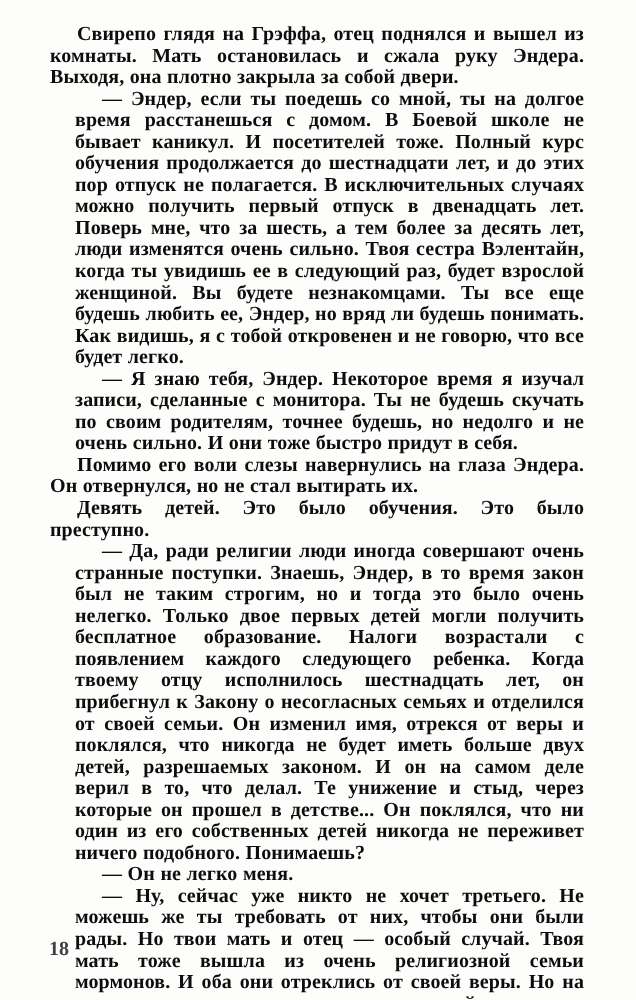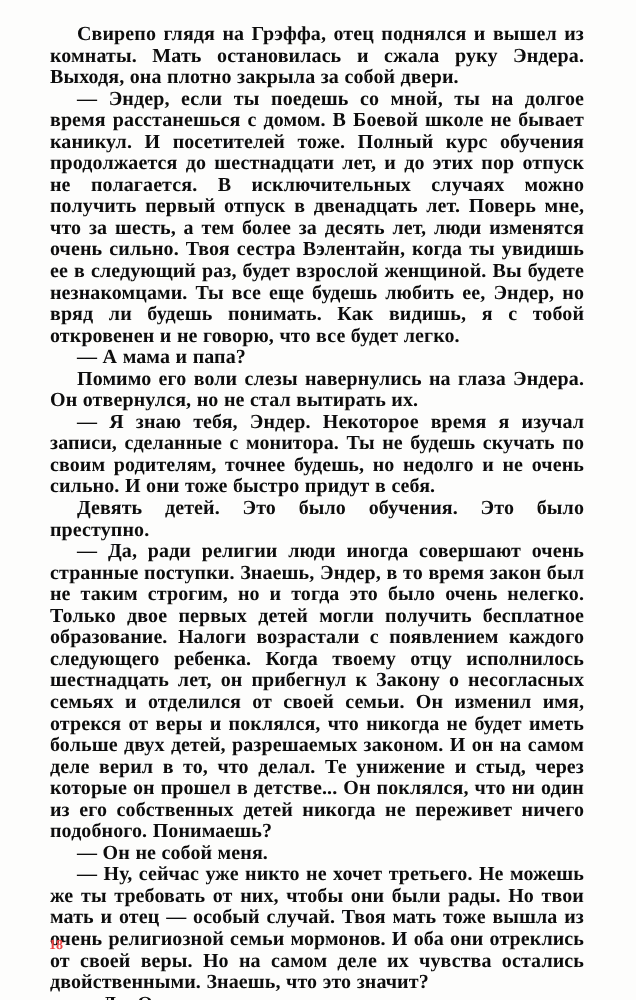--- a/index.html
+++ b/index.html
@@ -33,48 +33,48 @@
     color: #0d0d0d;
     letter-spacing: 0.1px;
     word-spacing: 0.4px;
     -webkit-font-smoothing: none;
   }
   .para.indent {
     text-indent: 27px;
   }
   .para.dialogue {
     text-indent: 27px;
+    margin-left: 25px;
   }
   .page-number {
     position: absolute;
     left: 49px;
     top: 938px;
-    font-size: 14px;
+    font-size: 20px;
     font-weight: bold;
-    color: #ef4444;
+    color: #404040;
     font-family: "Liberation Serif", "DejaVu Serif", serif;
   }
   
   .para, .page-number {
     text-rendering: geometricPrecision;
   }
 </style>
 </head>
 <body>
 
 <div class="page">
 
   <div class="text-block">
     <p class="para indent">Свирепо глядя на Грэффа, отец поднялся и вышел из комнаты. Мать остановилась и сжала руку Эндера. Выходя, она плотно закрыла за собой двери.</p>
     <p class="para dialogue">— Эндер, если ты поедешь со мной, ты на долгое время расстанешься с домом. В Боевой школе не бывает каникул. И посетителей тоже. Полный курс обучения продолжается до шестнадцати лет, и до этих пор отпуск не полагается. В исключительных случаях можно получить первый отпуск в двенадцать лет. Поверь мне, что за шесть, а тем более за десять лет, люди изменятся очень сильно. Твоя сестра Вэлентайн, когда ты увидишь ее в следующий раз, будет взрослой женщиной. Вы будете незнакомцами. Ты все еще будешь любить ее, Эндер, но вряд ли будешь понимать. Как видишь, я с тобой откровенен и не говорю, что все будет легко.</p>
-    <p class="para dialogue">— А мама и папа?</p>
+    <p class="para dialogue">— Я знаю тебя, Эндер. Некоторое время я изучал записи, сделанные с монитора. Ты не будешь скучать по своим родителям, точнее будешь, но недолго и не очень сильно. И они тоже быстро придут в себя.</p>
     <p class="para indent">Помимо его воли слезы навернулись на глаза Эндера. Он отвернулся, но не стал вытирать их.</p>
-    <p class="para dialogue">— Я знаю тебя, Эндер. Некоторое время я изучал записи, сделанные с монитора. Ты не будешь скучать по своим родителям, точнее будешь, но недолго и не очень сильно. И они тоже быстро придут в себя.</p>
     <p class="para indent">Девять детей. Это было обучения. Это было преступно.</p>
     <p class="para dialogue">— Да, ради религии люди иногда совершают очень стран­ные поступки. Знаешь, Эндер, в то время закон был не таким строгим, но и тогда это было очень нелегко. Только двое первых детей могли получить бесплатное образование. Налоги возрастали с появлением каждого следующего ребенка. Когда твоему отцу исполнилось шестнадцать лет, он прибегнул к Закону о несогласных семьях и отделился от своей семьи. Он изменил имя, отрекся от веры и поклялся, что никогда не будет иметь больше двух детей, разрешаемых законом. И он на самом деле верил в то, что делал. Те унижение и стыд, через которые он прошел в детстве... Он поклялся, что ни один из его собственных детей никогда не переживет ничего подобного. Понимаешь?</p>
-    <p class="para dialogue">— Он не собой меня.</p>
+    <p class="para dialogue">— Он не легко меня.</p>
     <p class="para dialogue">— Ну, сейчас уже никто не хочет третьего. Не можешь же ты требовать от них, чтобы они были рады. Но твои мать и отец — особый случай. Твоя мать тоже вышла из очень религиозной семьи мормонов. И оба они отреклись от своей веры. Но на самом деле их чувства остались двойственными. Знаешь, что это значит?</p>
     <p class="para dialogue">— Да. Они вытирать и так, и так.</p>
   </div>
 
   <div class="page-number">18</div>
 
 </div>
 
 </body></html>

